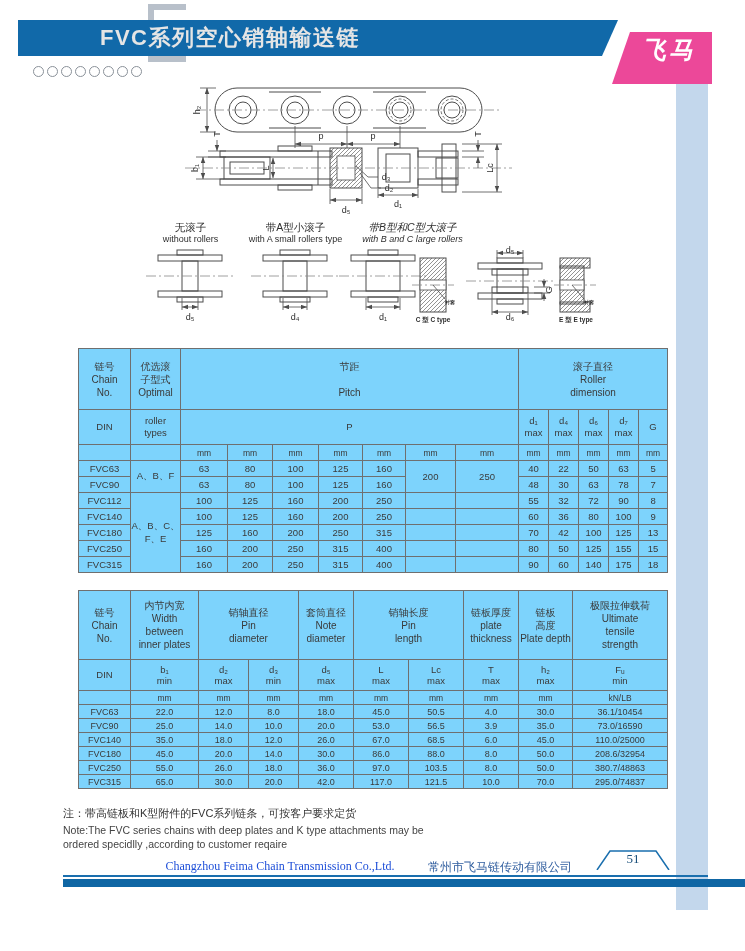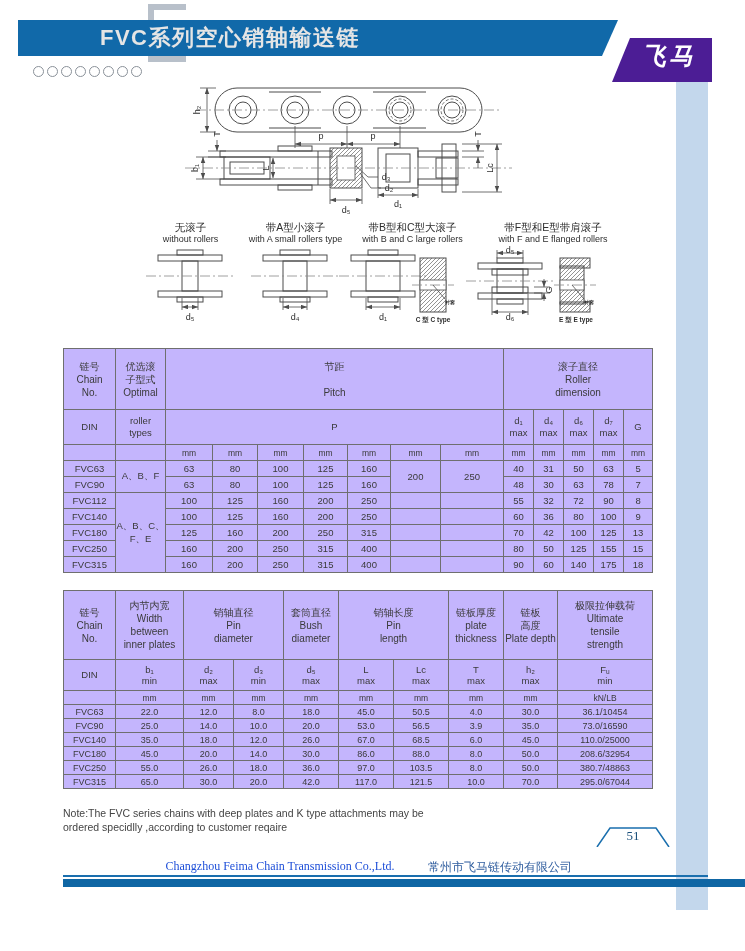--- a/index.html
+++ b/index.html
@@ -9,41 +9,41 @@
   .side-strip{position:absolute;left:676px;top:56px;width:32px;height:854px;background:#c3d7ec;}
   
   .bracket{position:absolute;left:148px;top:4px;width:38px;height:58px;}
   .bracket .v{position:absolute;left:0;top:0;width:6px;height:58px;background:#b8c0ca;}
   .bracket .t{position:absolute;left:0;top:0;width:38px;height:6px;background:#b8c0ca;}
   .bracket .b{position:absolute;left:0;bottom:0;width:38px;height:6px;background:#b8c0ca;}
   .banner{position:absolute;left:18px;top:20px;width:600px;height:36px;background:#1169a9;z-index:2;
           clip-path:polygon(0 0,100% 0,calc(100% - 16px) 100%,0 100%);}
   .banner .title{position:absolute;left:82px;top:0;line-height:36px;font-size:22px;font-weight:bold;
           color:#e5e5e5;letter-spacing:1.5px;white-space:nowrap;}
-  .logo-band{position:absolute;left:612px;top:38px;width:100px;height:44px;background:#4c1d95;z-index:2;
+  .logo-band{position:absolute;left:612px;top:32px;width:100px;height:52px;background:#ec4899;z-index:2;
           clip-path:polygon(18px 0,100% 0,100% 100%,0 100%);}
   .logo-band .logo-text{position:absolute;left:30px;top:2px;font-size:24px;font-weight:bold;font-style:italic;
           font-family:"Liberation Serif",serif;color:#fff;letter-spacing:3px;}
   .subtitle{position:absolute;left:185px;top:57px;width:460px;display:flex;align-items:flex-end;z-index:2;}
   .subtitle .st-text{font-family:"Liberation Serif",serif;font-size:13.5px;color:#33536e;white-space:nowrap;}
   .subtitle .dots{flex:1;border-bottom:2px dotted #4a6a88;height:9px;margin-left:5px;}
   .circles{position:absolute;left:33px;top:66px;display:flex;gap:3px;}
   .circles span{width:9px;height:9px;border:1.5px solid #8a9199;border-radius:50%;display:inline-block;}
   
   .drawing{position:absolute;left:140px;top:78px;width:525px;height:264px;z-index:1;}
   .drawing svg{position:absolute;left:0;top:0;}
   .dlab{position:absolute;font-size:9px;color:#2e2e2e;transform:translate(-50%,-50%);white-space:nowrap;}
   .dlab.rot{transform:translate(-50%,-50%) rotate(-90deg);}
   .dlab.tiny{font-size:5px;font-weight:bold;}
   .dlab.typecap{font-size:6.5px;font-weight:bold;}
   .rcap{position:absolute;text-align:center;line-height:1.25;}
   .rcap .cn{font-size:10.5px;color:#2e2e2e;}
   .rcap .en{font-size:9px;color:#2e2e2e;}
   
-  table{border-collapse:collapse;table-layout:fixed;position:absolute;left:63px;z-index:1;background:#c4b5fd;}
+  table{border-collapse:collapse;table-layout:fixed;position:absolute;left:78px;z-index:1;background:#7dd3fc;}
   th,td{border:1px solid #6f6f6f;text-align:center;vertical-align:middle;font-weight:normal;
         color:#3a3a3a;padding:0;white-space:pre-line;overflow:hidden;}
   #t1{top:348px;width:589px;}
   #t2{top:590px;width:589px;}
   #t1 tr.h1 th{height:60px;font-size:10px;line-height:1.3;}
   #t1 tr.h2 th{height:34px;font-size:9.5px;line-height:1.25;}
   #t1 tr.hu th{height:15px;font-size:8.5px;}
   #t1 tbody tr{height:16px;}
   #t1 tbody td{font-size:9.5px;}
   #t2 tr.h1 th{height:68px;font-size:10px;line-height:1.3;}
@@ -54,21 +54,21 @@
   
   .notes{position:absolute;left:63px;top:806px;z-index:1;}
   .notes .n1{font-size:11px;color:#333;margin-bottom:2px;}
   .notes .n2,.notes .n3{font-size:10.5px;color:#444;line-height:14px;}
   
   .footer-thin{position:absolute;left:63px;top:875px;width:645px;height:2px;background:#1a6fae;z-index:2;}
   .footer-bar{position:absolute;left:63px;top:879px;width:682px;height:8px;background:#0f66a4;z-index:3;}
   .footer-en{position:absolute;left:150px;top:859px;width:260px;text-align:center;font-family:"Liberation Serif",serif;
              font-size:12px;color:#1d4ed8;z-index:2;}
   .footer-cn{position:absolute;left:415px;top:859px;width:170px;text-align:center;font-size:12px;color:#2f5d9e;z-index:2;}
-  .pagenum-wrap{position:absolute;left:594px;top:826px;width:78px;height:21px;z-index:4;}
+  .pagenum-wrap{position:absolute;left:594px;top:849px;width:78px;height:21px;z-index:4;}
   .pagenum{position:absolute;left:0;top:2px;width:78px;text-align:center;font-family:"Liberation Serif",serif;
            font-size:13px;color:#1a4f7a;}
 </style>
 </head>
 <body>
 
 <div class="page">
 
   <div class="side-strip"></div>
 
@@ -275,27 +275,23 @@
     <span class="dlab rot" style="left:350px;top:90px;">Lc</span>
 
     <div class="rcap" style="left:3px;top:143px;width:95px;">
       <div class="cn">无滚子</div>
       <div class="en">without  rollers</div>
     </div>
     <div class="rcap" style="left:98px;top:143px;width:115px;">
       <div class="cn">带A型小滚子</div>
       <div class="en">with  A small rollers type</div>
     </div>
-    <div class="rcap" style="left:205px;top:143px;width:135px;">
+    <div class="rcap" style="left:205px;top:143px;width:135px;font-style:italic;">
       <div class="cn">带B型和C型大滚子</div>
       <div class="en">with B and C large rollers</div>
-    </div>
-    <div class="rcap" style="left:338px;top:143px;width:150px;">
-      <div class="cn">带F型和E型带肩滚子</div>
-      <div class="en">with F and E flanged rollers</div>
     </div>
 
     <span class="dlab" style="left:50px;top:239px;">d₅</span>
     <span class="dlab" style="left:155px;top:239px;">d₄</span>
     <span class="dlab" style="left:243px;top:239px;">d₁</span>
     <span class="dlab" style="left:370px;top:172px;">d₅</span>
     <span class="dlab" style="left:370px;top:239px;">d₆</span>
     <span class="dlab rot" style="left:409px;top:212px;">G</span>
     <span class="dlab tiny" style="left:310px;top:224px;">衬套</span>
     <span class="dlab tiny" style="left:449px;top:224px;">衬套</span>
@@ -372,21 +368,21 @@
           <td>FVC63</td>
           <td rowspan="2">A、B、F</td>
           <td>63</td>
           <td>80</td>
           <td>100</td>
           <td>125</td>
           <td>160</td>
           <td rowspan="2">200</td>
           <td rowspan="2">250</td>
           <td>40</td>
-          <td>31</td>
+          <td>22</td>
           <td>50</td>
           <td>63</td>
           <td>5</td>
         </tr>
         <tr>
           <td>FVC90</td>
           <td>63</td>
           <td>80</td>
           <td>100</td>
           <td>125</td>
@@ -496,21 +492,21 @@
 Chain
 No.</th>
         <th>内节内宽
 Width
 between
 inner plates</th>
         <th colspan="2">销轴直径
 Pin
 diameter</th>
         <th>套筒直径
-Bush
+Note
 diameter</th>
         <th colspan="2">销轴长度
 Pin
 length</th>
         <th>链板厚度
 plate
 thickness</th>
         <th>链板
 高度
 Plate depth</th>
@@ -617,26 +613,27 @@
         <tr>
           <td>FVC315</td>
           <td>65.0</td>
           <td>30.0</td>
           <td>20.0</td>
           <td>42.0</td>
           <td>117.0</td>
           <td>121.5</td>
           <td>10.0</td>
           <td>70.0</td>
-          <td>295.0/67044</td>
+          <td>295.0/74837</td>
         </tr>
       </tbody>
   </table>
 
   <div class="notes">
+    <div class="n1">注：带高链板和K型附件的FVC系列链条，可按客户要求定货</div>
     <div class="n2">Note:The FVC series chains with deep plates and K type attachments may be</div>
     <div class="n3">ordered specidlly ,according to customer reqaire</div>
   </div>
 
   <div class="footer-en">Changzhou Feima Chain Transmission Co.,Ltd.</div>
   <div class="footer-cn">常州市飞马链传动有限公司</div>
   <div class="footer-thin"></div>
   <div class="footer-bar"></div>
   <div class="pagenum-wrap">
     <svg width="78" height="21">

